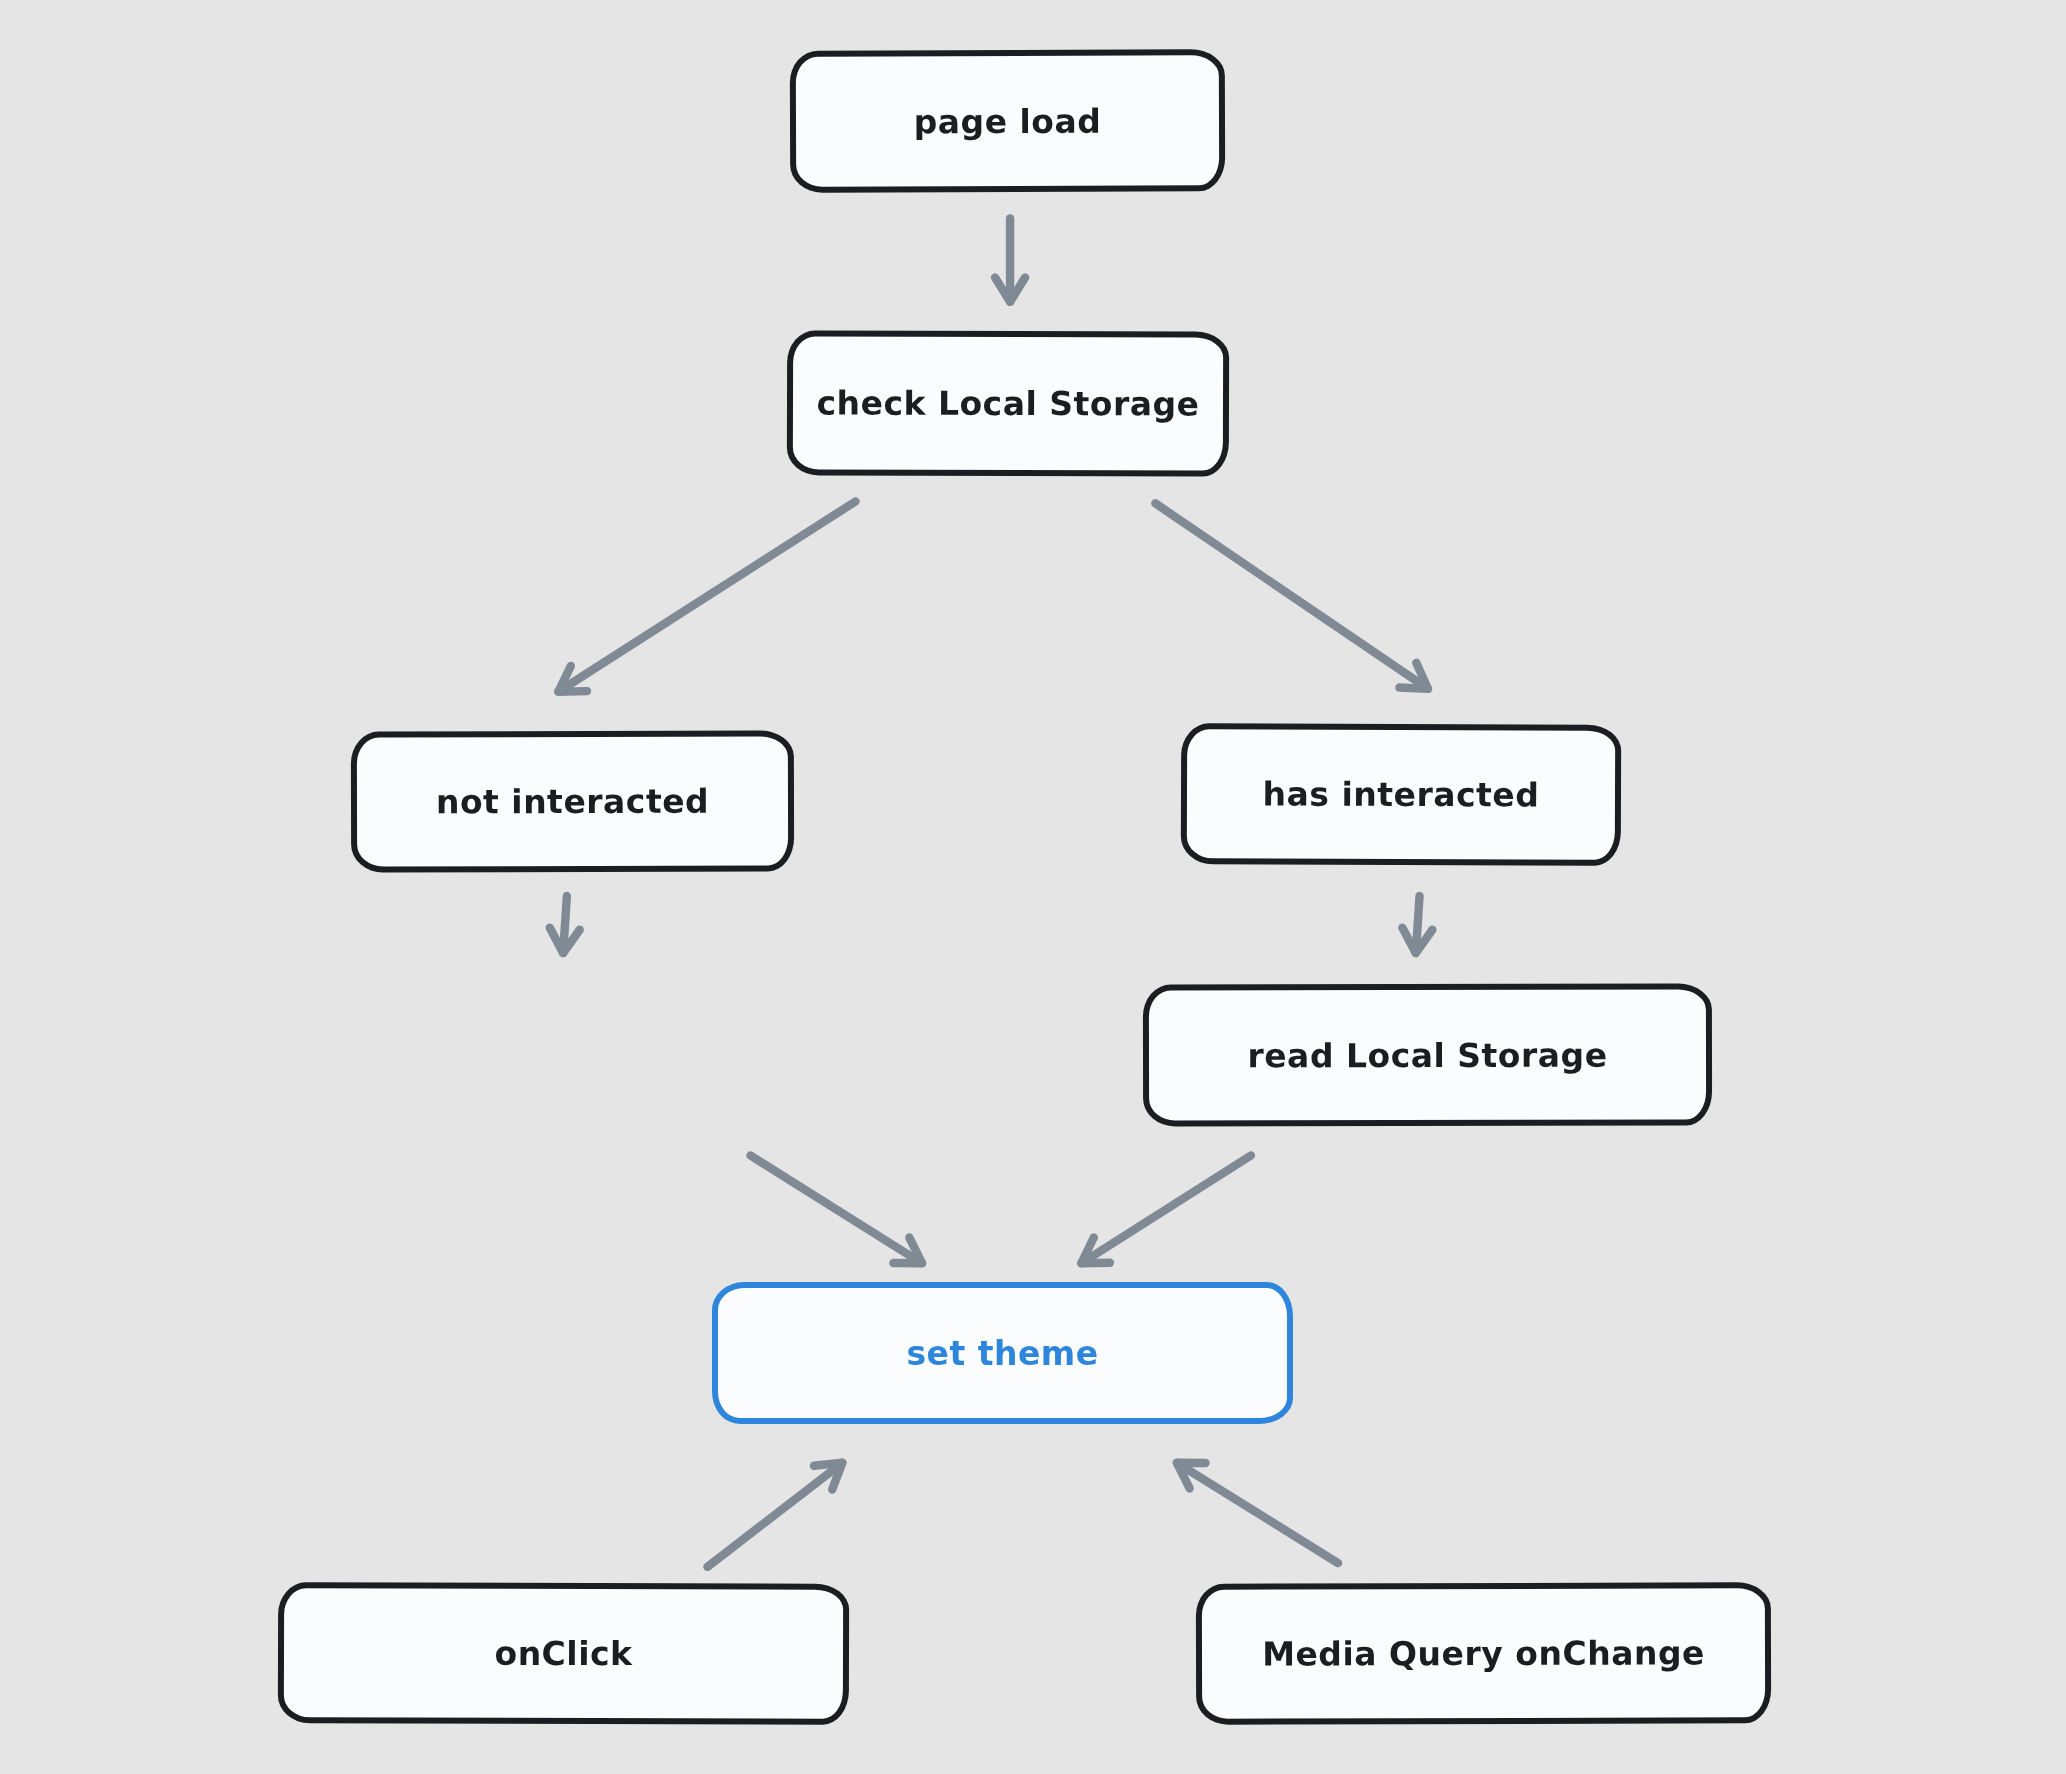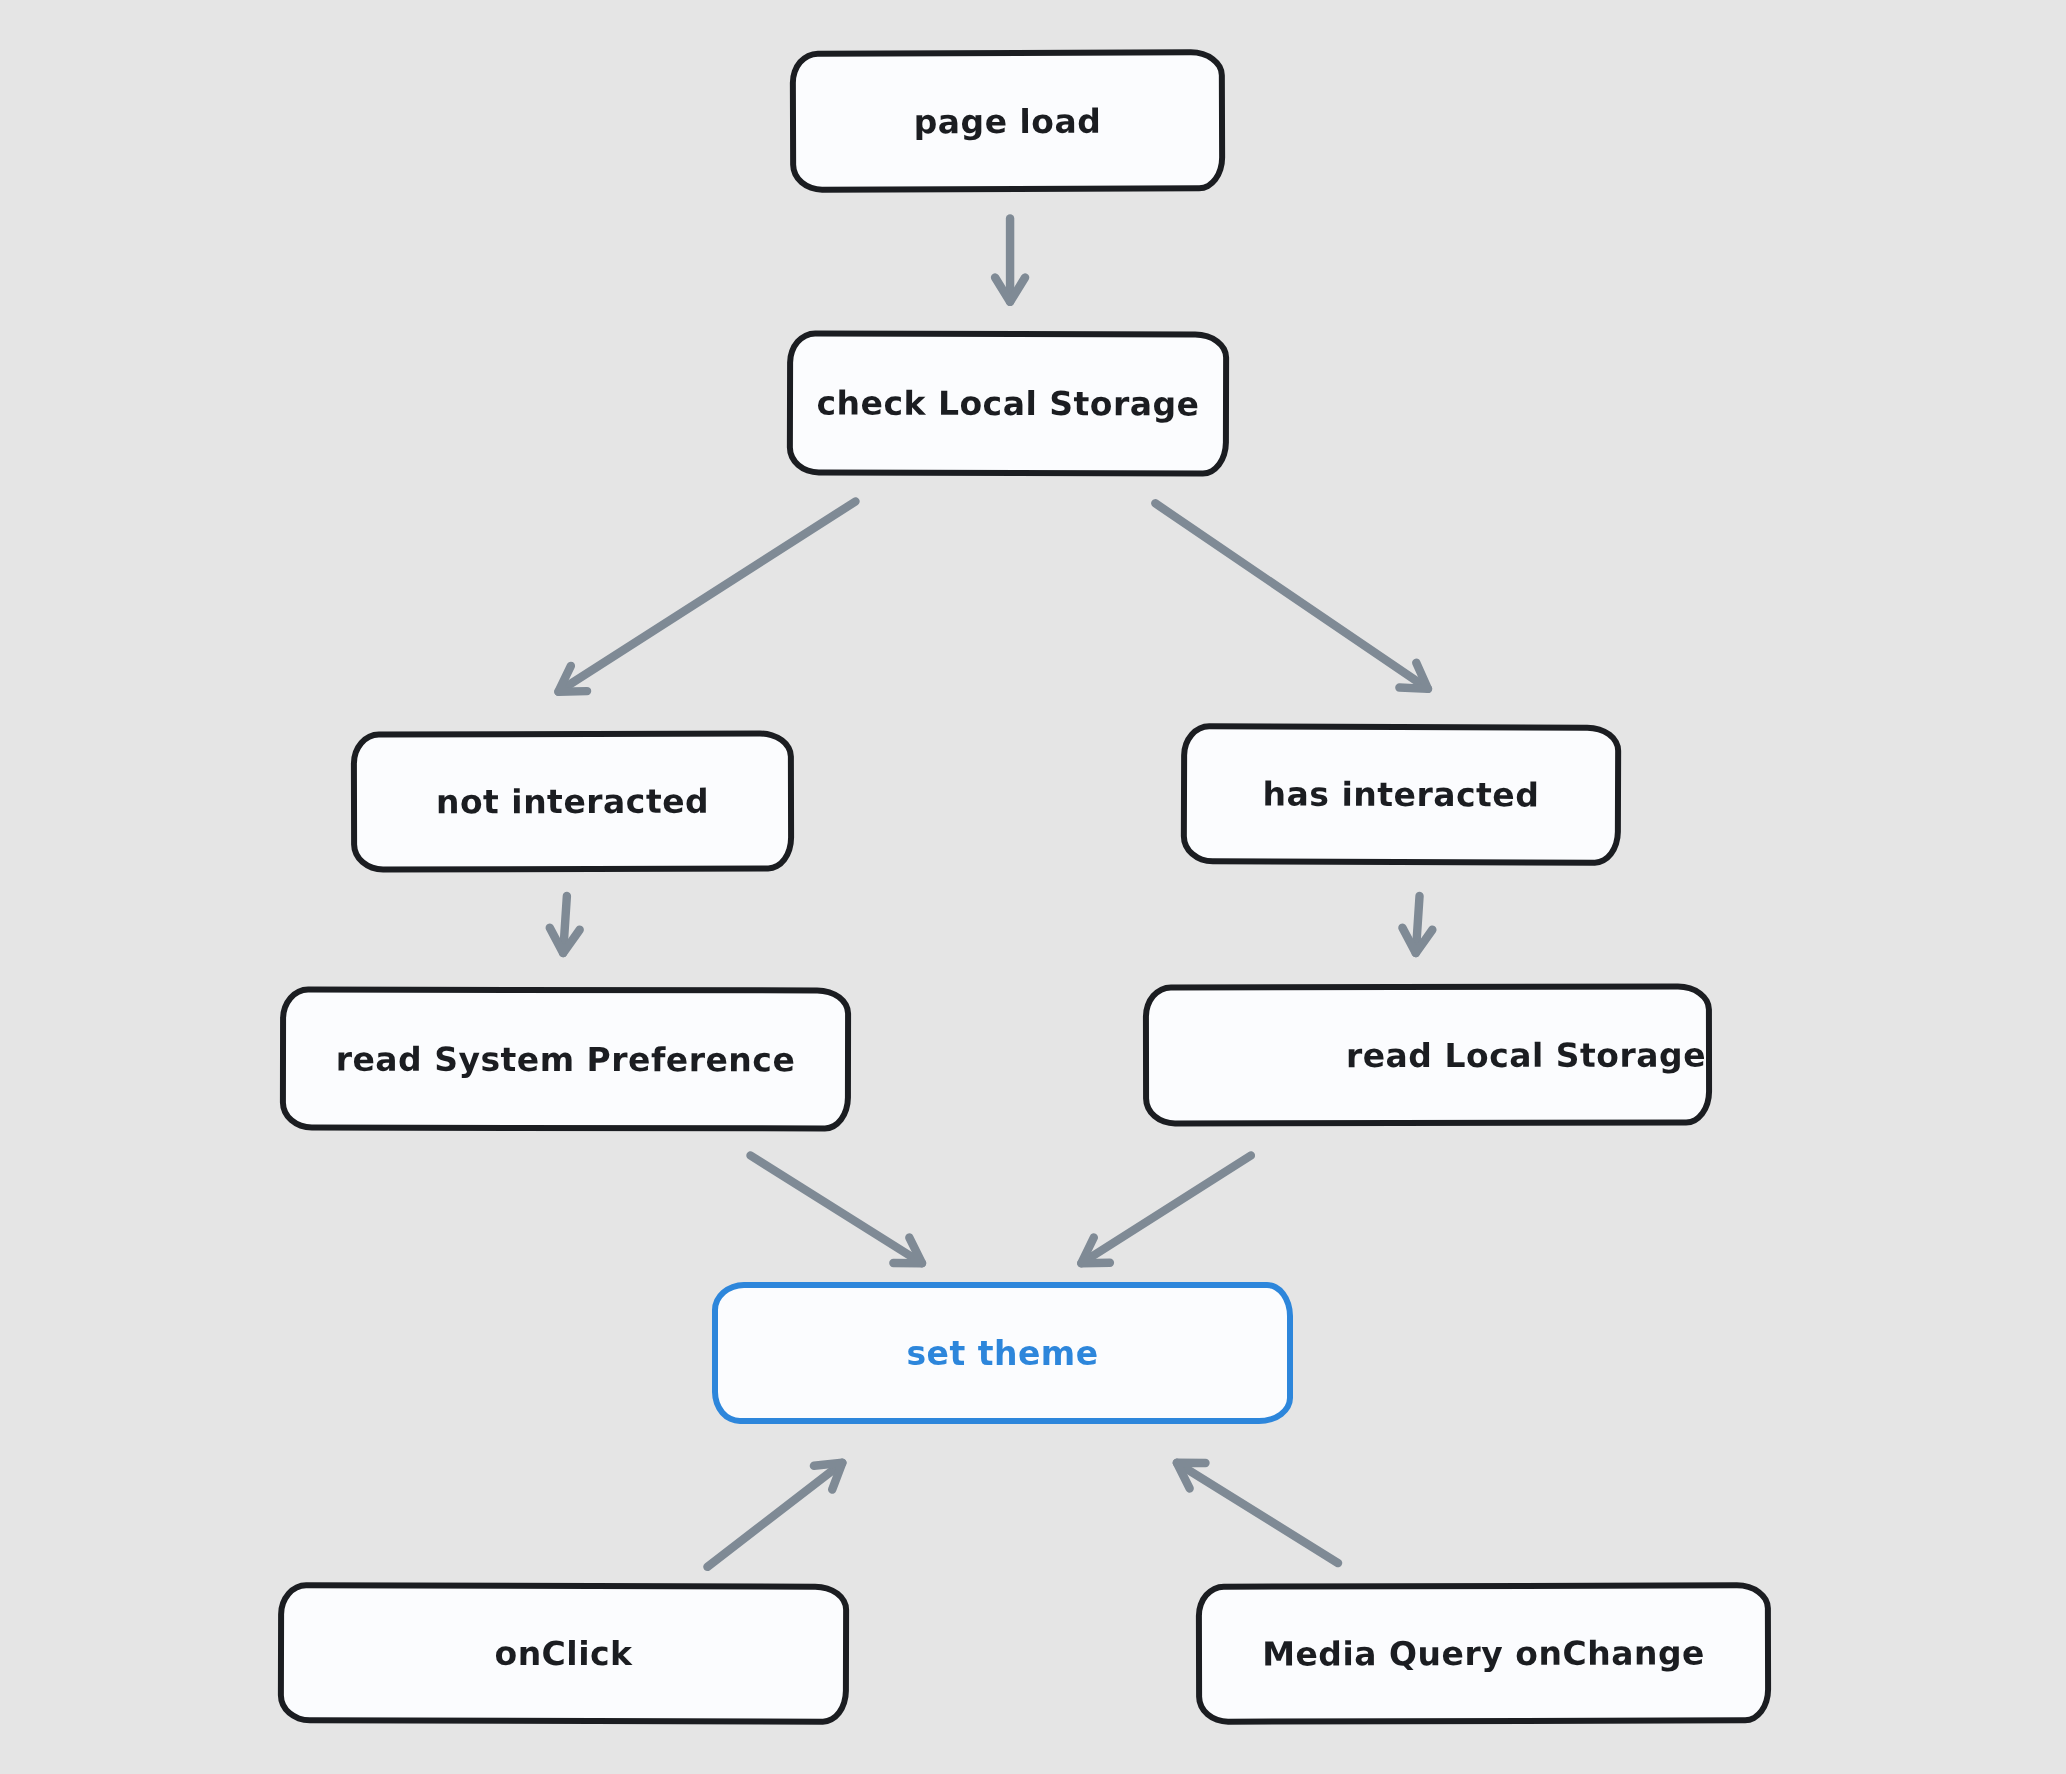--- a/index.html
+++ b/index.html
@@ -41,21 +41,21 @@
     border-color: #2d86db;
     color: #2d86db;
     border-radius: 32px 26px 34px 28px / 28px 34px 26px 32px;
   }
   
   .n-pageload   { left: 790px;  top: 50px;   width: 435px; height: 142px; transform: rotate(-0.2deg); }
   .n-checkls    { left: 787px;  top: 331px;  width: 442px; height: 145px; transform: rotate(0.15deg); }
   .n-notint     { left: 351px;  top: 731px;  width: 443px; height: 141px; transform: rotate(-0.15deg); }
   .n-hasint     { left: 1181px; top: 724px;  width: 440px; height: 141px; transform: rotate(0.2deg); }
   .n-readsys    { left: 280px;  top: 987px; width: 571px; height: 144px; transform: rotate(0.1deg); }
-  .n-readls     { left: 1143px; top: 984px; width: 569px; height: 142px; transform: rotate(-0.1deg); justify-content: flex-end; }
+  .n-readls     { left: 1143px; top: 984px; width: 569px; height: 142px; transform: rotate(-0.1deg); }
   .n-settheme   { left: 712px;  top: 1282px; width: 581px; height: 142px; text-align: center; }
   .n-onclick    { left: 278px;  top: 1583px; width: 571px; height: 141px; transform: rotate(0.15deg); }
   .n-mediaquery { left: 1196px; top: 1583px; width: 575px; height: 141px; transform: rotate(-0.15deg); }
 </style>
 </head>
 <body>
 
 <div class="canvas">
 
   <svg class="edges" viewBox="0 0 2206 1894" xmlns="http://www.w3.org/2000/svg" aria-hidden="true">
@@ -86,23 +86,20 @@
   </div>
 
   <div class="node n-notint">
     <span>not interacted</span>
   </div>
 
   <div class="node n-hasint">
     <span>has interacted</span>
   </div>
 
-  <div class="node n-readsys">
-    <span>read System Preference</span>
-  </div>
 
   <div class="node n-readls">
     <span>read Local Storage</span>
   </div>
 
   <div class="node accent n-settheme">
     <span>set theme</span>
   </div>
 
   <div class="node n-onclick">

